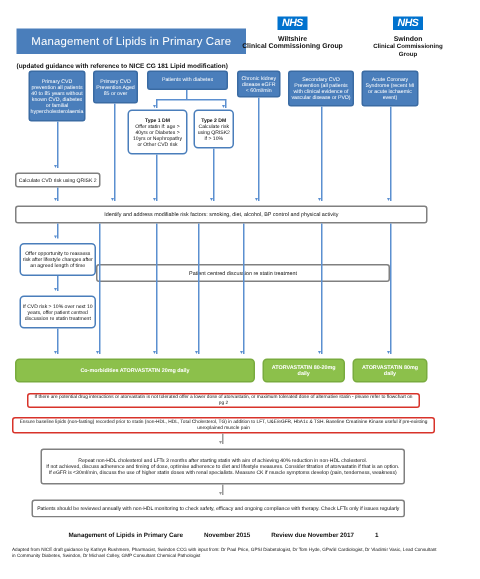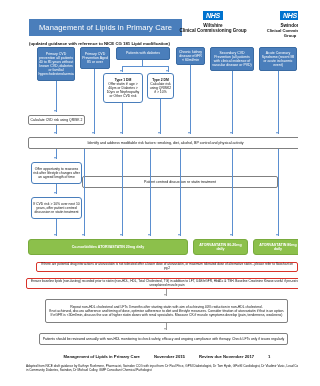--- a/index.html
+++ b/index.html
@@ -1,21 +1,21 @@
 <!DOCTYPE html>
 <html><head>
 <meta charset="utf-8">
 <style>
   html,body{margin:0;padding:0;}
   body{
     width:298px;height:386px;background:#ffffff;
     font-family:"Liberation Sans",sans-serif;
     color:#1a1a1a;overflow:hidden;position:relative;
   }
-  .page{position:relative;width:298px;height:318px;margin-left:18px;}
+  .page{position:relative;width:298px;height:318px;}
 
   
   .title-bar{
     position:absolute;left:11px;top:19px;width:153px;height:17px;
     background:#4a7ebb;color:#ffffff;
     font-size:7.6px;letter-spacing:.1px;
     display:flex;align-items:center;justify-content:center;
     text-align:center;
   }
   .subtitle{

